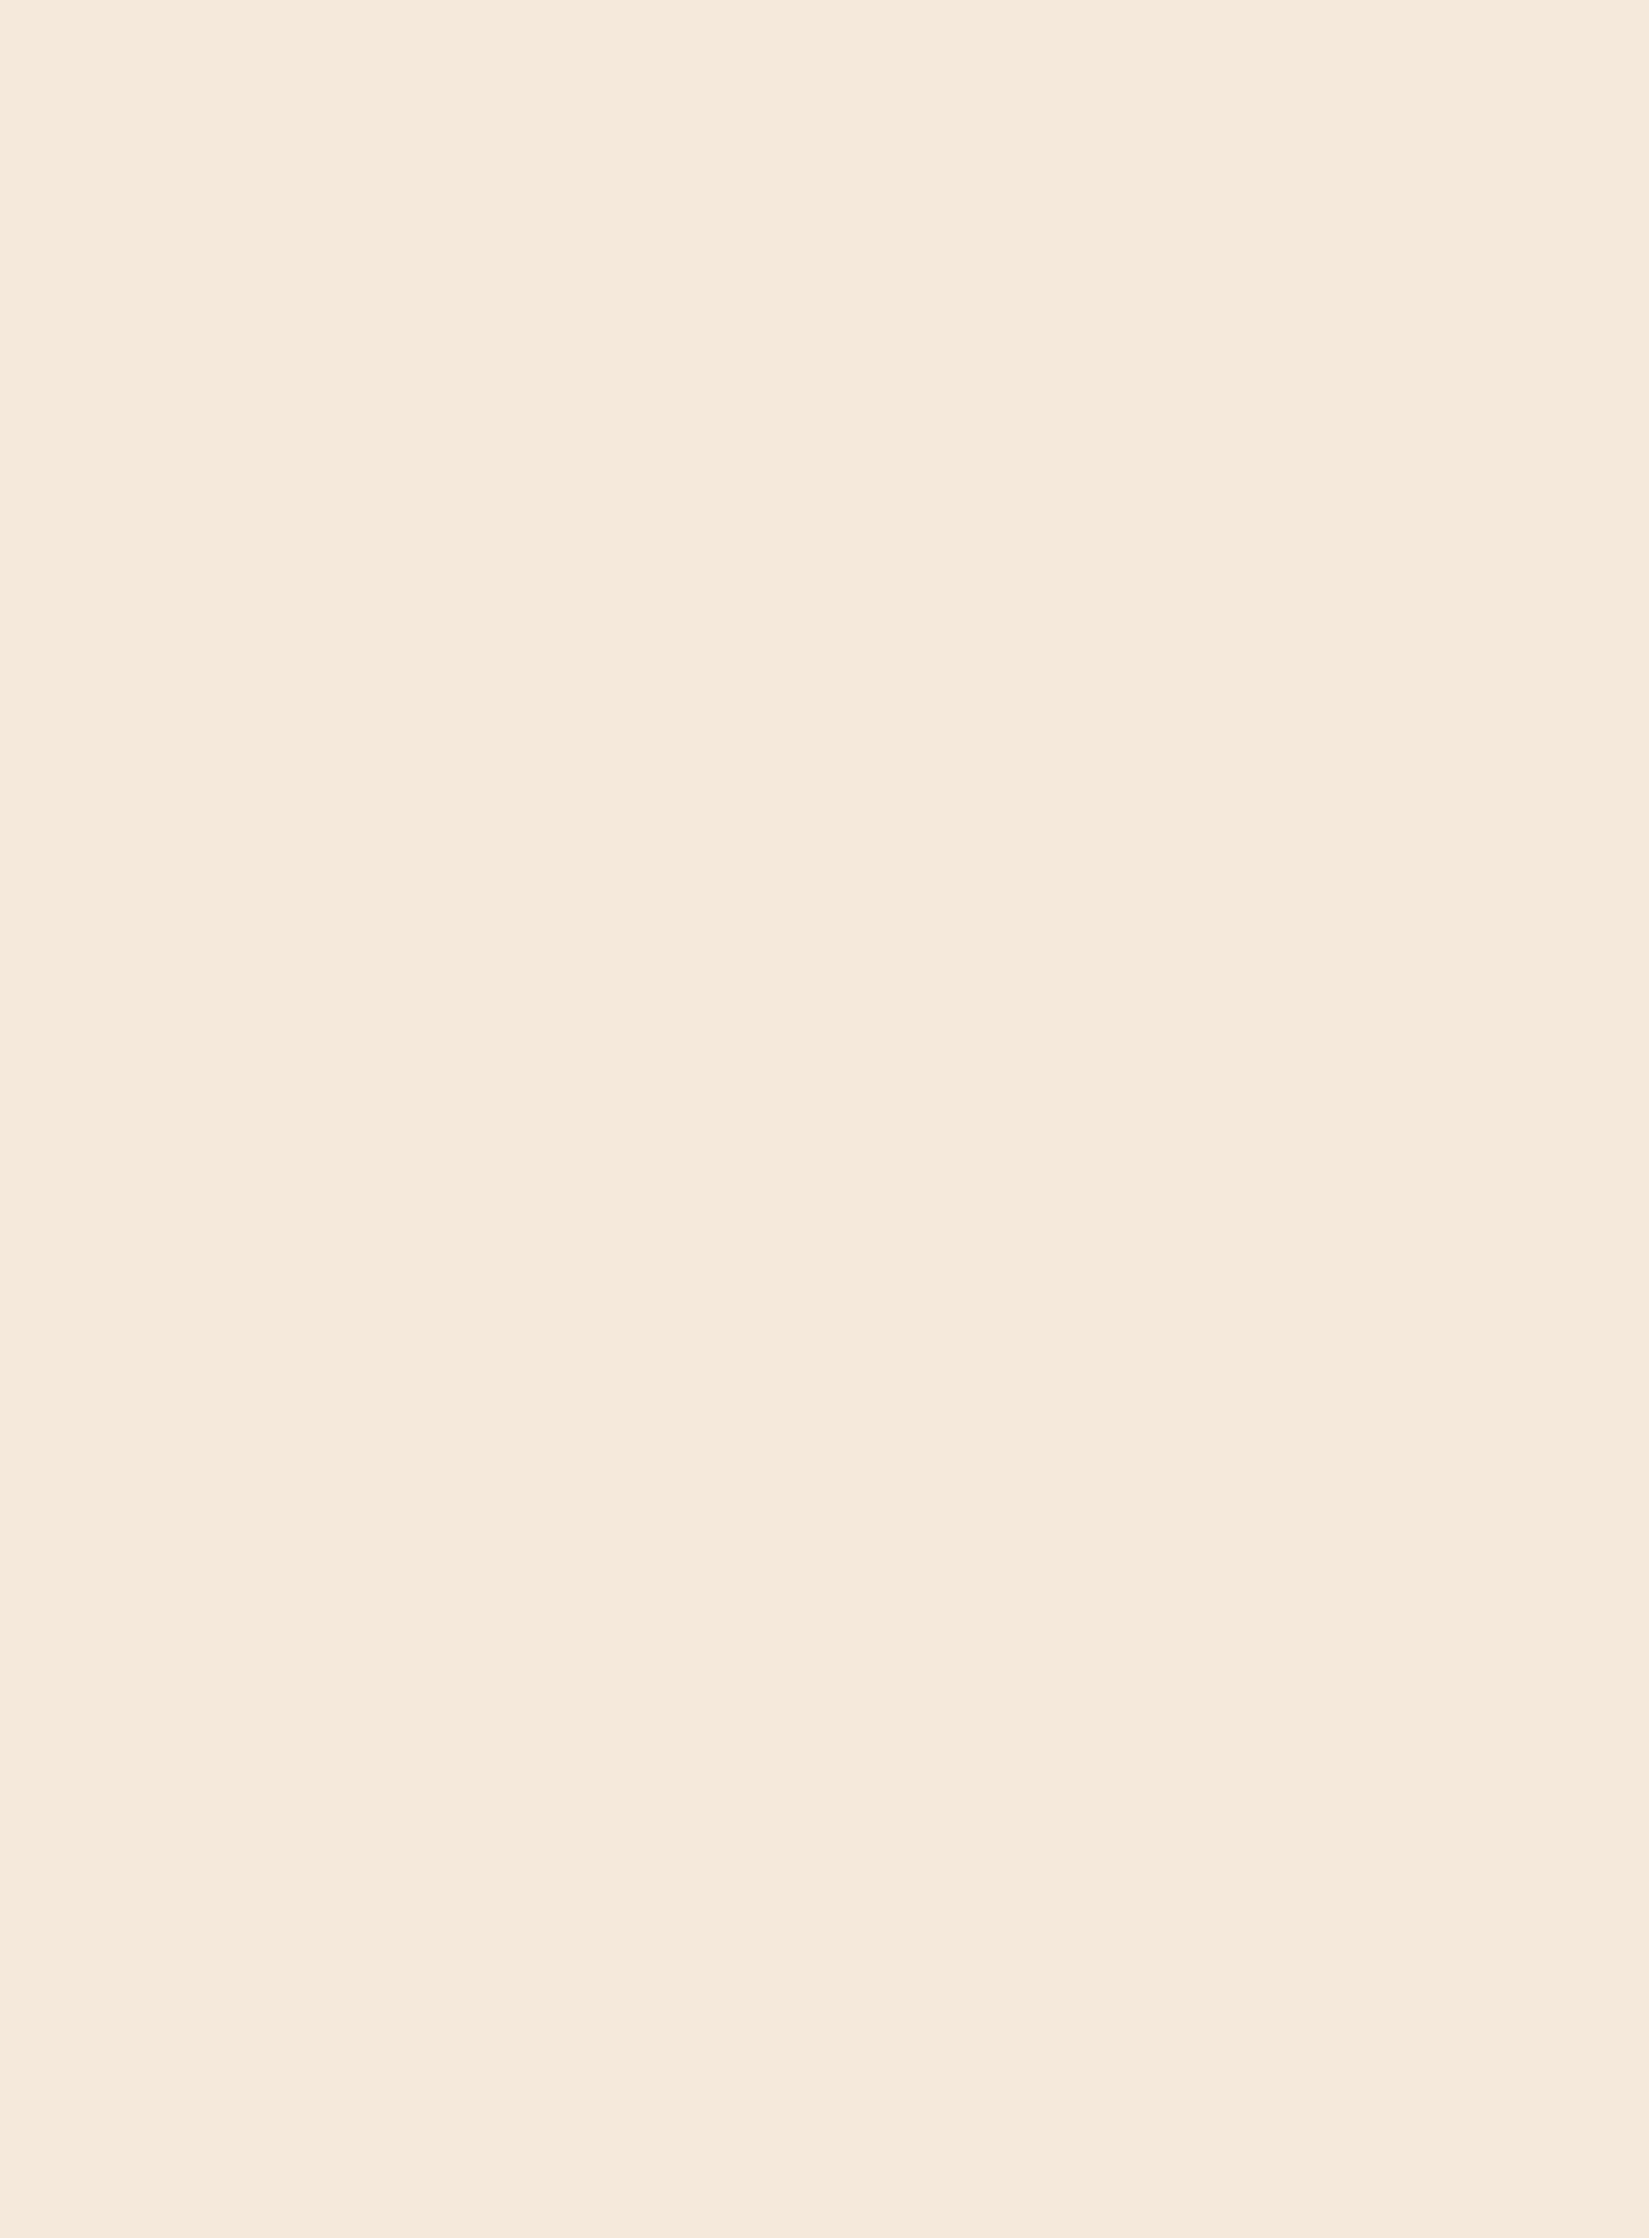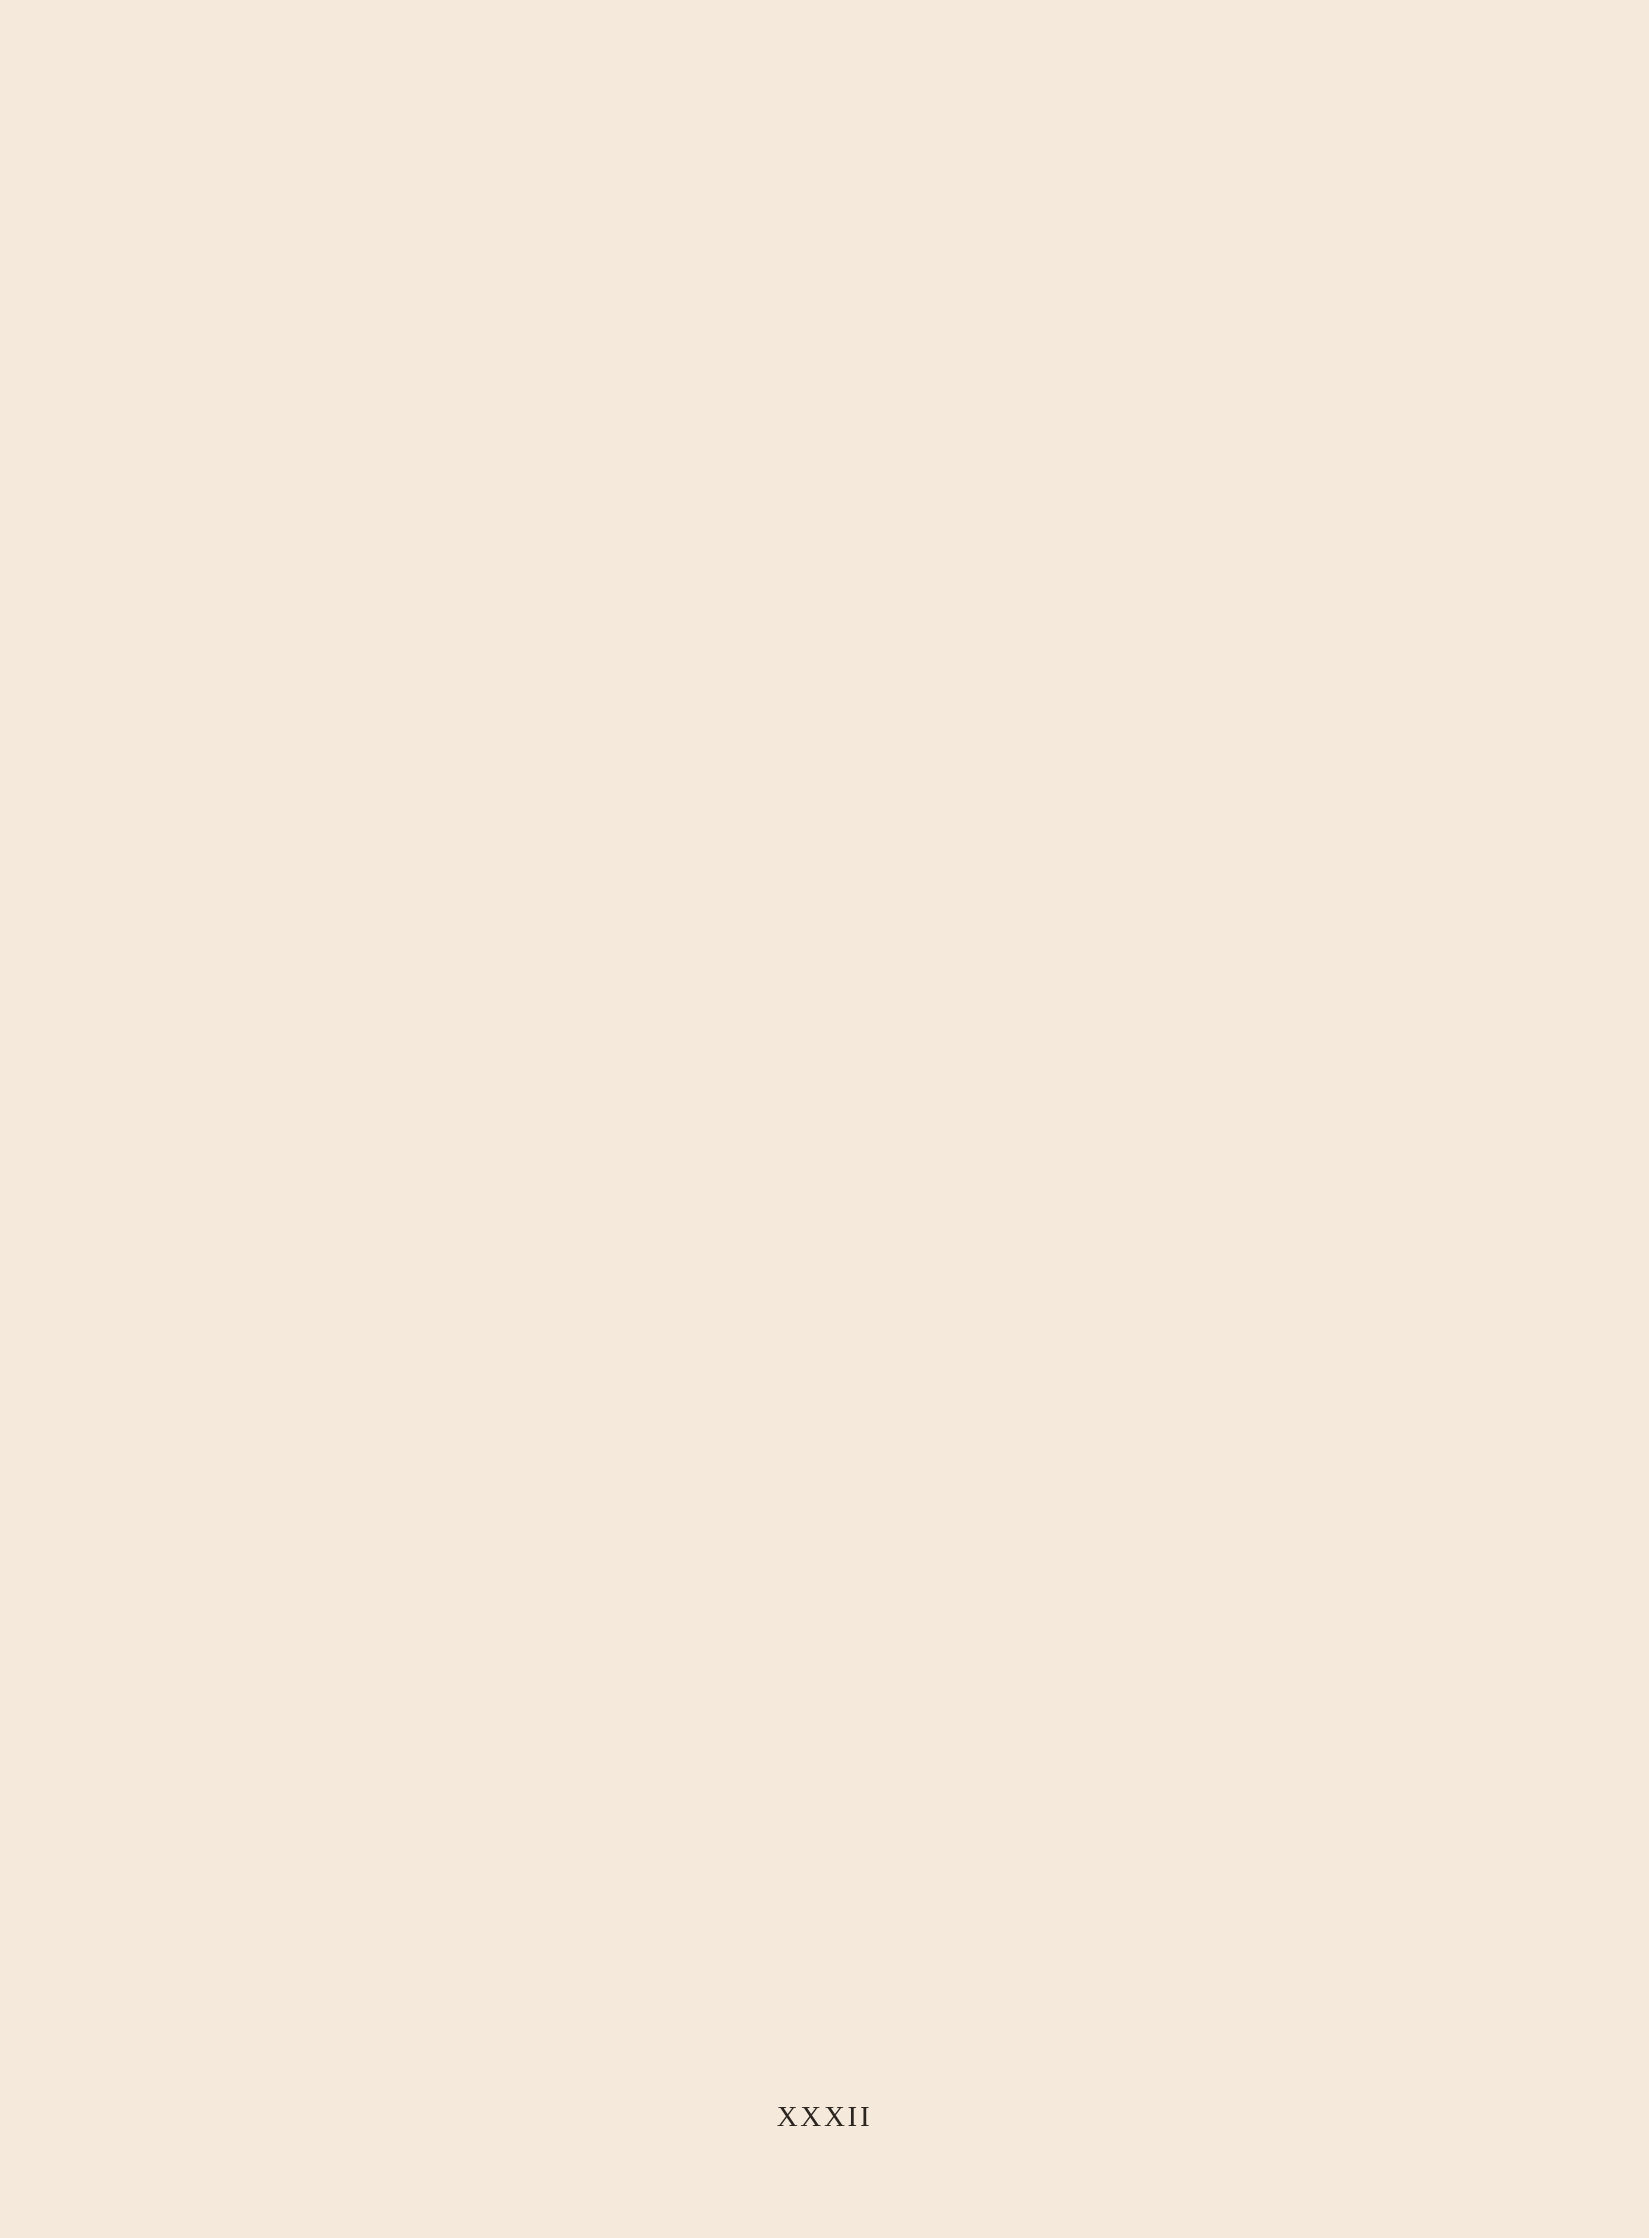--- a/index.html
+++ b/index.html
@@ -238,18 +238,15 @@
     <span class="title">子宫内膜异位症与妇科肿瘤</span>
     <span class="page">1015</span>
   </div>
       <div class="row index">
 
     <span class="title">中英文名词对照索引</span>
     <span class="page">1023</span>
   </div>
     </div>
 
-  <div class="footer">
-    <span class="folio">XXXII</span>
-  </div>
 
 </div>
 
 
 </body></html>

